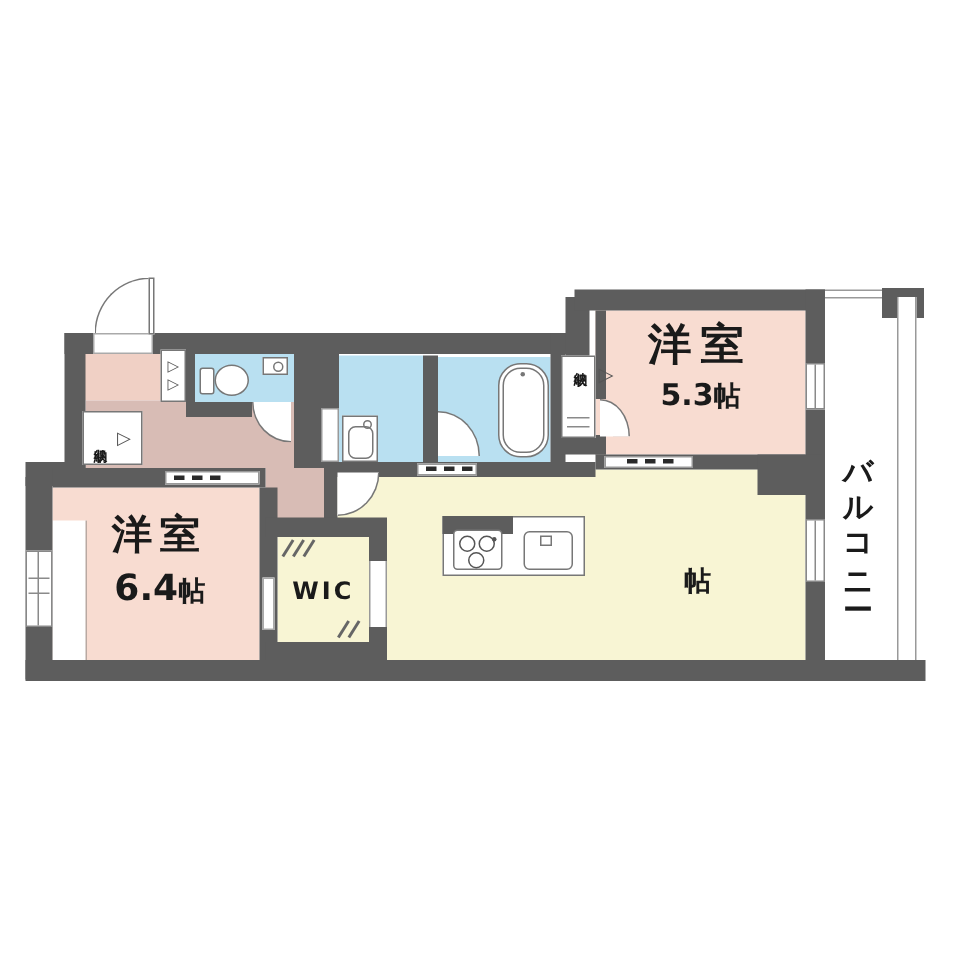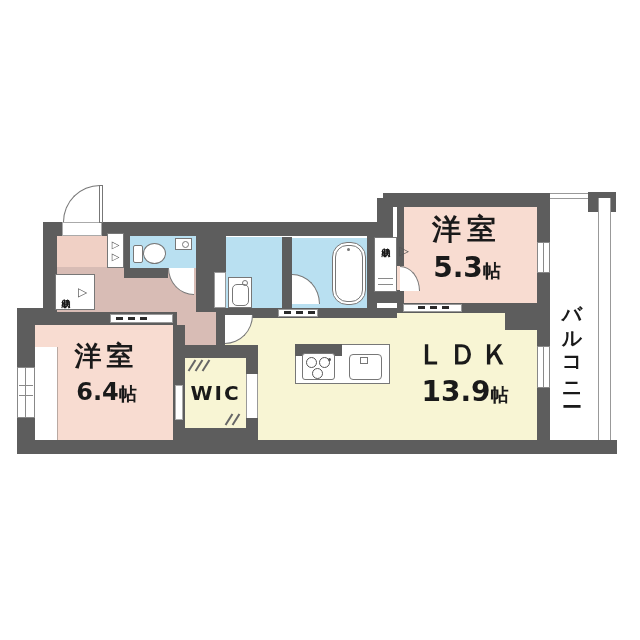--- a/index.html
+++ b/index.html
@@ -155,33 +155,31 @@
     <div style="position:absolute;left:9px;top:14px;width:9px;height:9px;border:1px solid #555;border-radius:50%;"></div>
     <div style="position:absolute;right:3px;top:4px;width:3px;height:3px;background:#555;border-radius:50%;"></div>
   </div>
   <div class="fix" style="left:349px;top:354px;width:33px;height:26px;border-width:1px;border-radius:4px;">
     <div style="position:absolute;left:10px;top:2px;width:6px;height:5px;border:1px solid #777;"></div>
   </div>
 
 
   <div class="lbl" style="left:397px;top:211px;width:140px;height:38px;font-size:29px;letter-spacing:6px;">洋室</div>
   <div class="lbl" style="left:397px;top:251px;width:140px;height:38px;align-items:baseline;">
-    <span style="font-size:28px;">5.3</span>
+    <span style="font-size:20px;">5.3</span>
       <span style="font-size:18px;">帖</span>
   </div>
 
   <div class="lbl" style="left:40px;top:338px;width:133px;height:36px;font-size:27px;letter-spacing:5px;">洋室</div>
   <div class="lbl" style="left:40px;top:378px;width:133px;height:36px;align-items:baseline;">
     <span style="font-size:24px;">6.4</span>
       <span style="font-size:18px;">帖</span>
   </div>
 
-  <div class="lbl" style="left:390px;top:336px;width:150px;height:38px;font-size:28px;letter-spacing:4px;">ＬＤＫ</div>
   <div class="lbl" style="left:385px;top:375px;width:160px;height:36px;align-items:baseline;">
-    <span style="font-size:28px;">13.9</span>
       <span style="font-size:18px;">帖</span>
   </div>
 
-  <div class="lbl" style="left:185px;top:382px;width:61px;height:22px;font-size:20px;letter-spacing:2px;text-align:right;">WIC</div>
+  <div class="lbl" style="left:185px;top:382px;width:61px;height:22px;font-size:16px;letter-spacing:2px;text-align:right;">WIC</div>
 
   <div class="lbl vtxt" style="left:551px;top:250px;width:44px;height:190px;font-size:20px;letter-spacing:3px;">バルコニー</div>
 
 </div>
 
 </body></html>

